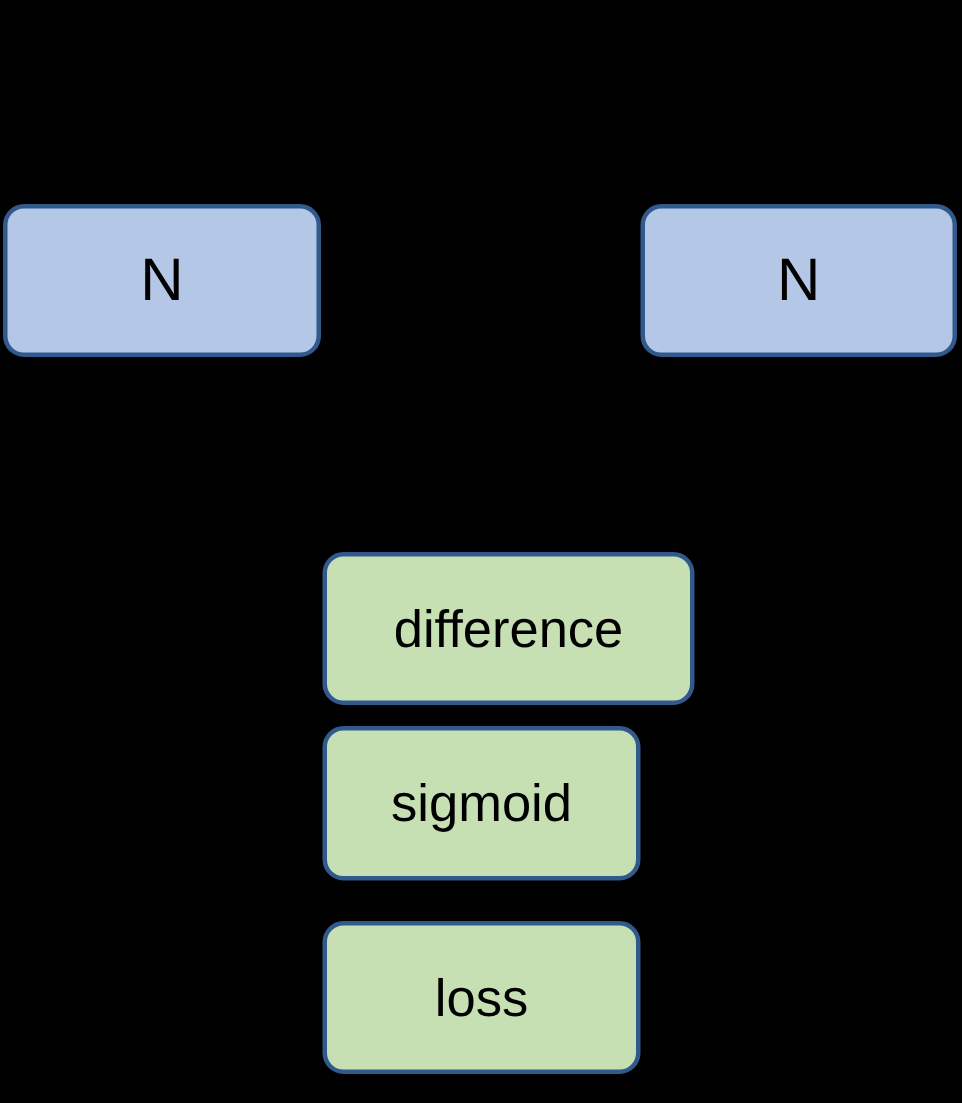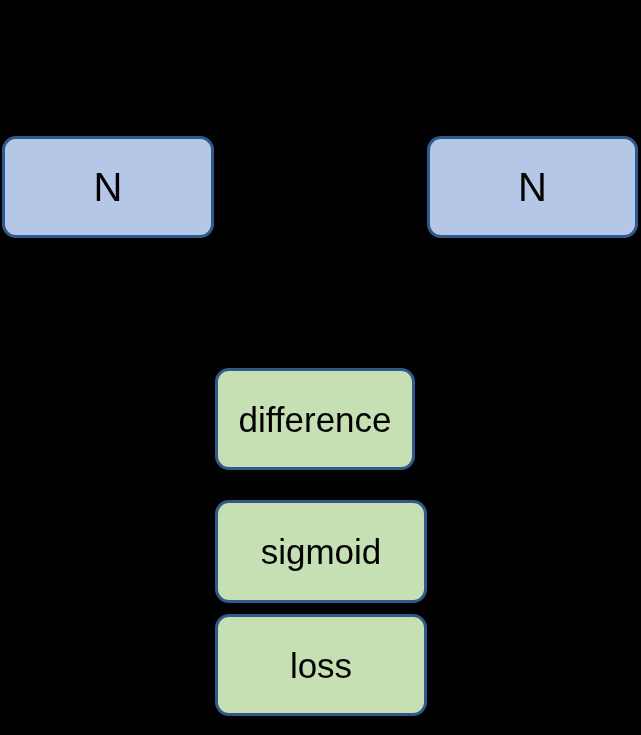--- a/index.html
+++ b/index.html
@@ -30,22 +30,22 @@
   .node-blue {
     background: #b4c7e7;
     font-size: 40px;
   }
   .node-green {
     background: #c6e0b4;
     font-size: 35px;
   }
   #node-input-left  { left: 2px;   top: 136px; width: 212px; height: 102px; }
   #node-input-right { left: 427px; top: 136px; width: 211px; height: 102px; }
-  #node-difference  { left: 215px; top: 368px; width: 200px; height: 102px; }
-  #node-sigmoid     { left: 215px; top: 500px; width: 212px; height: 103px; }
+  #node-difference  { left: 215px; top: 368px; width: 248px; height: 102px; }
+  #node-sigmoid     { left: 215px; top: 484px; width: 212px; height: 103px; }
   #node-loss        { left: 215px; top: 614px; width: 212px; height: 102px; }
 </style>
 </head>
 <body>
 
 <div id="canvas">
 
   <div class="node node-blue" id="node-input-left">
     <span>N</span>
   </div>

